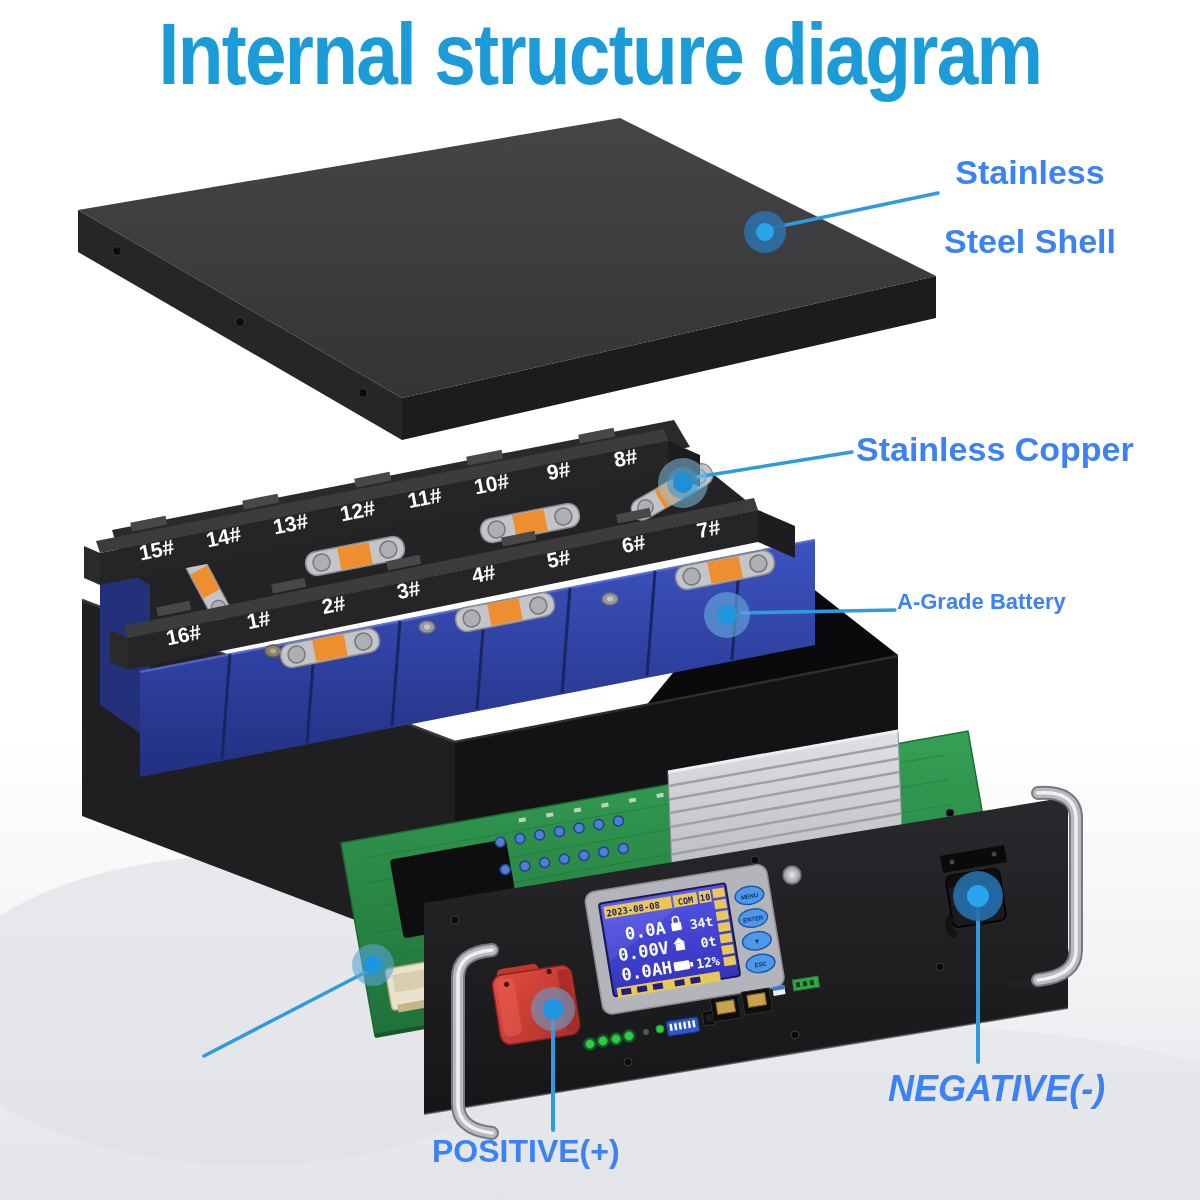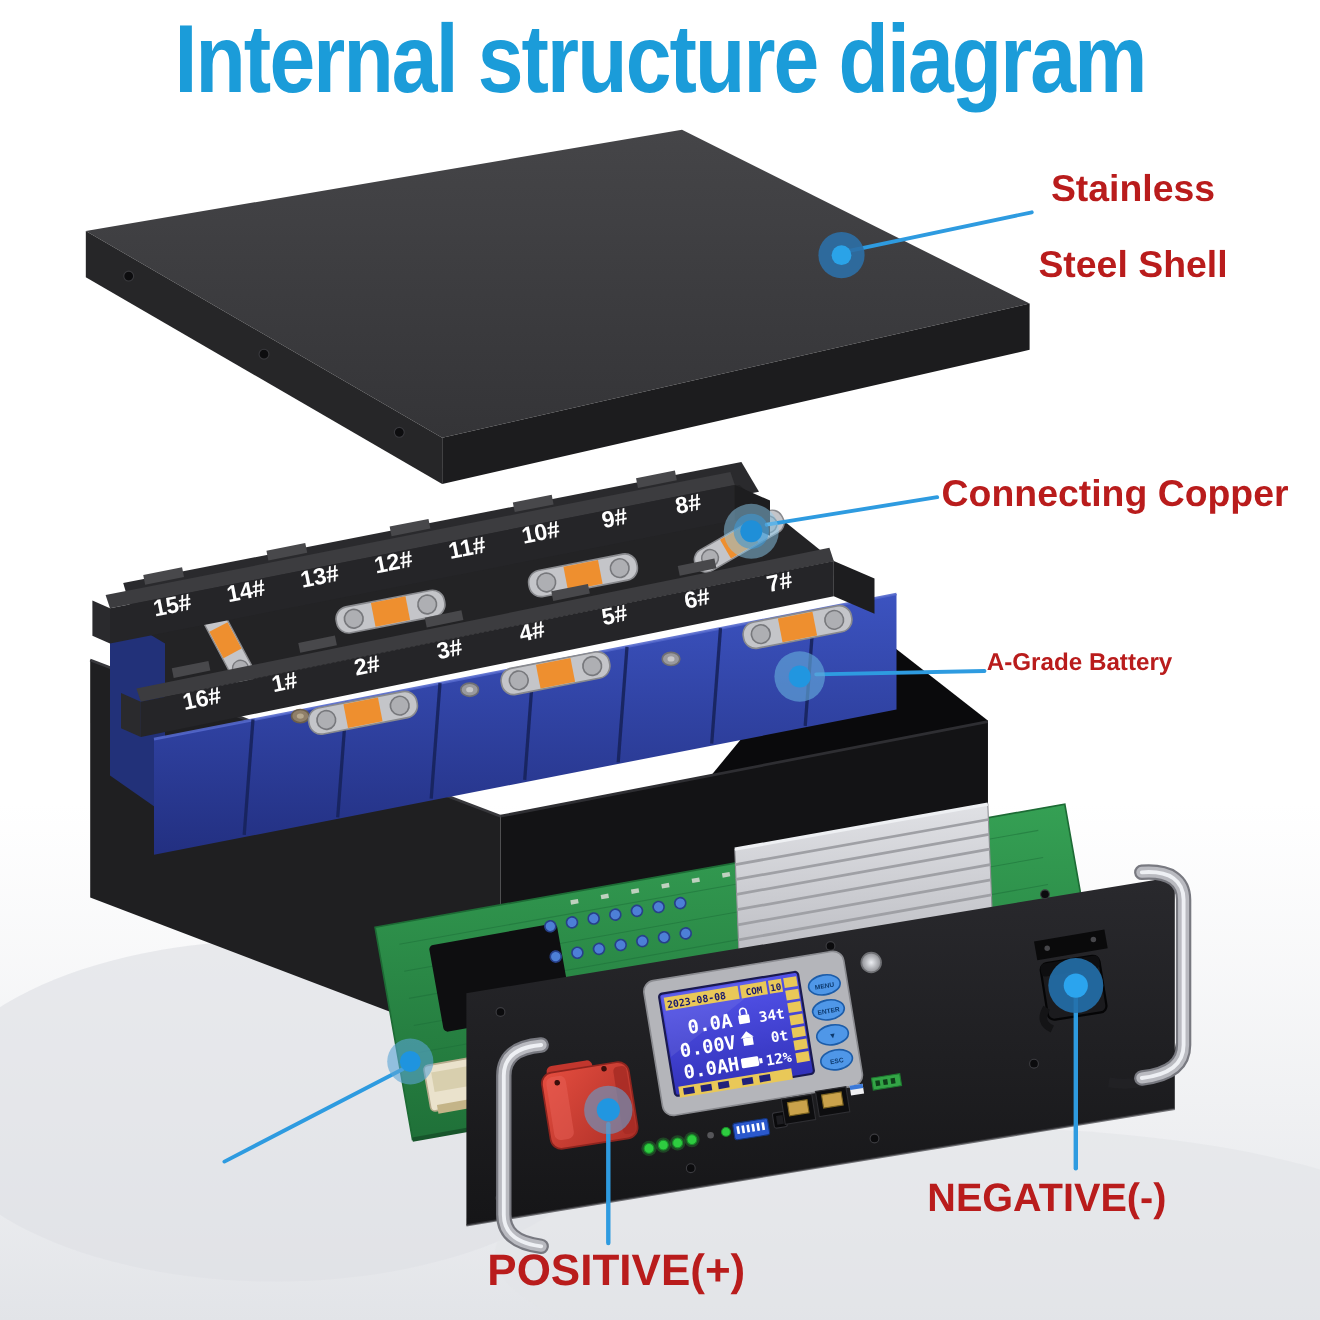--- a/index.html
+++ b/index.html
@@ -1,19 +1,19 @@
 <!DOCTYPE html>
 <html><head>
 <meta charset="utf-8">
 <style>
   html,body{margin:0;padding:0;background:#fff;}
   #stage{position:relative;width:1200px;height:1200px;background:#ffffff;overflow:hidden;
          font-family:"Liberation Sans",sans-serif;}
   #stage svg{position:absolute;left:0;top:0;}
-  .callout{position:absolute;font-weight:bold;color:#b91c1c;white-space:nowrap;}
+  .callout{position:absolute;font-weight:bold;color:#3b82f6;white-space:nowrap;}
   #title{position:absolute;left:0;right:0;top:8px;text-align:center;
          font-size:88px;font-weight:bold;color:#1B9CD9;letter-spacing:-2px;
          transform:scaleX(.85);line-height:1.05;}
   .cell-num{font:bold 21px "Liberation Sans",sans-serif;fill:#ffffff;}
   .lcd-mono{font-family:"DejaVu Sans Mono",monospace;font-weight:bold;}
 </style>
 </head>
 <body>
 
 <div id="stage">
@@ -473,22 +473,22 @@
   </g>
 </svg>
 
 <div id="title">Internal structure diagram</div>
 
 <div class="callout" style="left:935px;top:150px;width:190px;text-align:center;font-size:34px;line-height:45px;">
   <span style="display:block;">Stainless</span>
   <span style="display:block;margin-top:24px;">Steel Shell</span>
 </div>
 
-<div class="callout" style="left:856px;top:430px;font-size:34px;">Connecting Copper</div>
+<div class="callout" style="left:856px;top:430px;font-size:34px;">Stainless Copper</div>
 
 <div class="callout" style="left:897px;top:589px;font-size:22px;">A-Grade Battery</div>
 
 
-<div class="callout" style="left:443px;top:1133px;font-size:40px;">POSITIVE(+)</div>
-
-<div class="callout" style="left:843px;top:1068px;font-size:36px;">NEGATIVE(-)</div>
+<div class="callout" style="left:432px;top:1133px;font-size:32px;">POSITIVE(+)</div>
+
+<div class="callout" style="left:888px;top:1068px;font-size:36px;font-style:italic;">NEGATIVE(-)</div>
 
 </div>
 
 </body></html>

